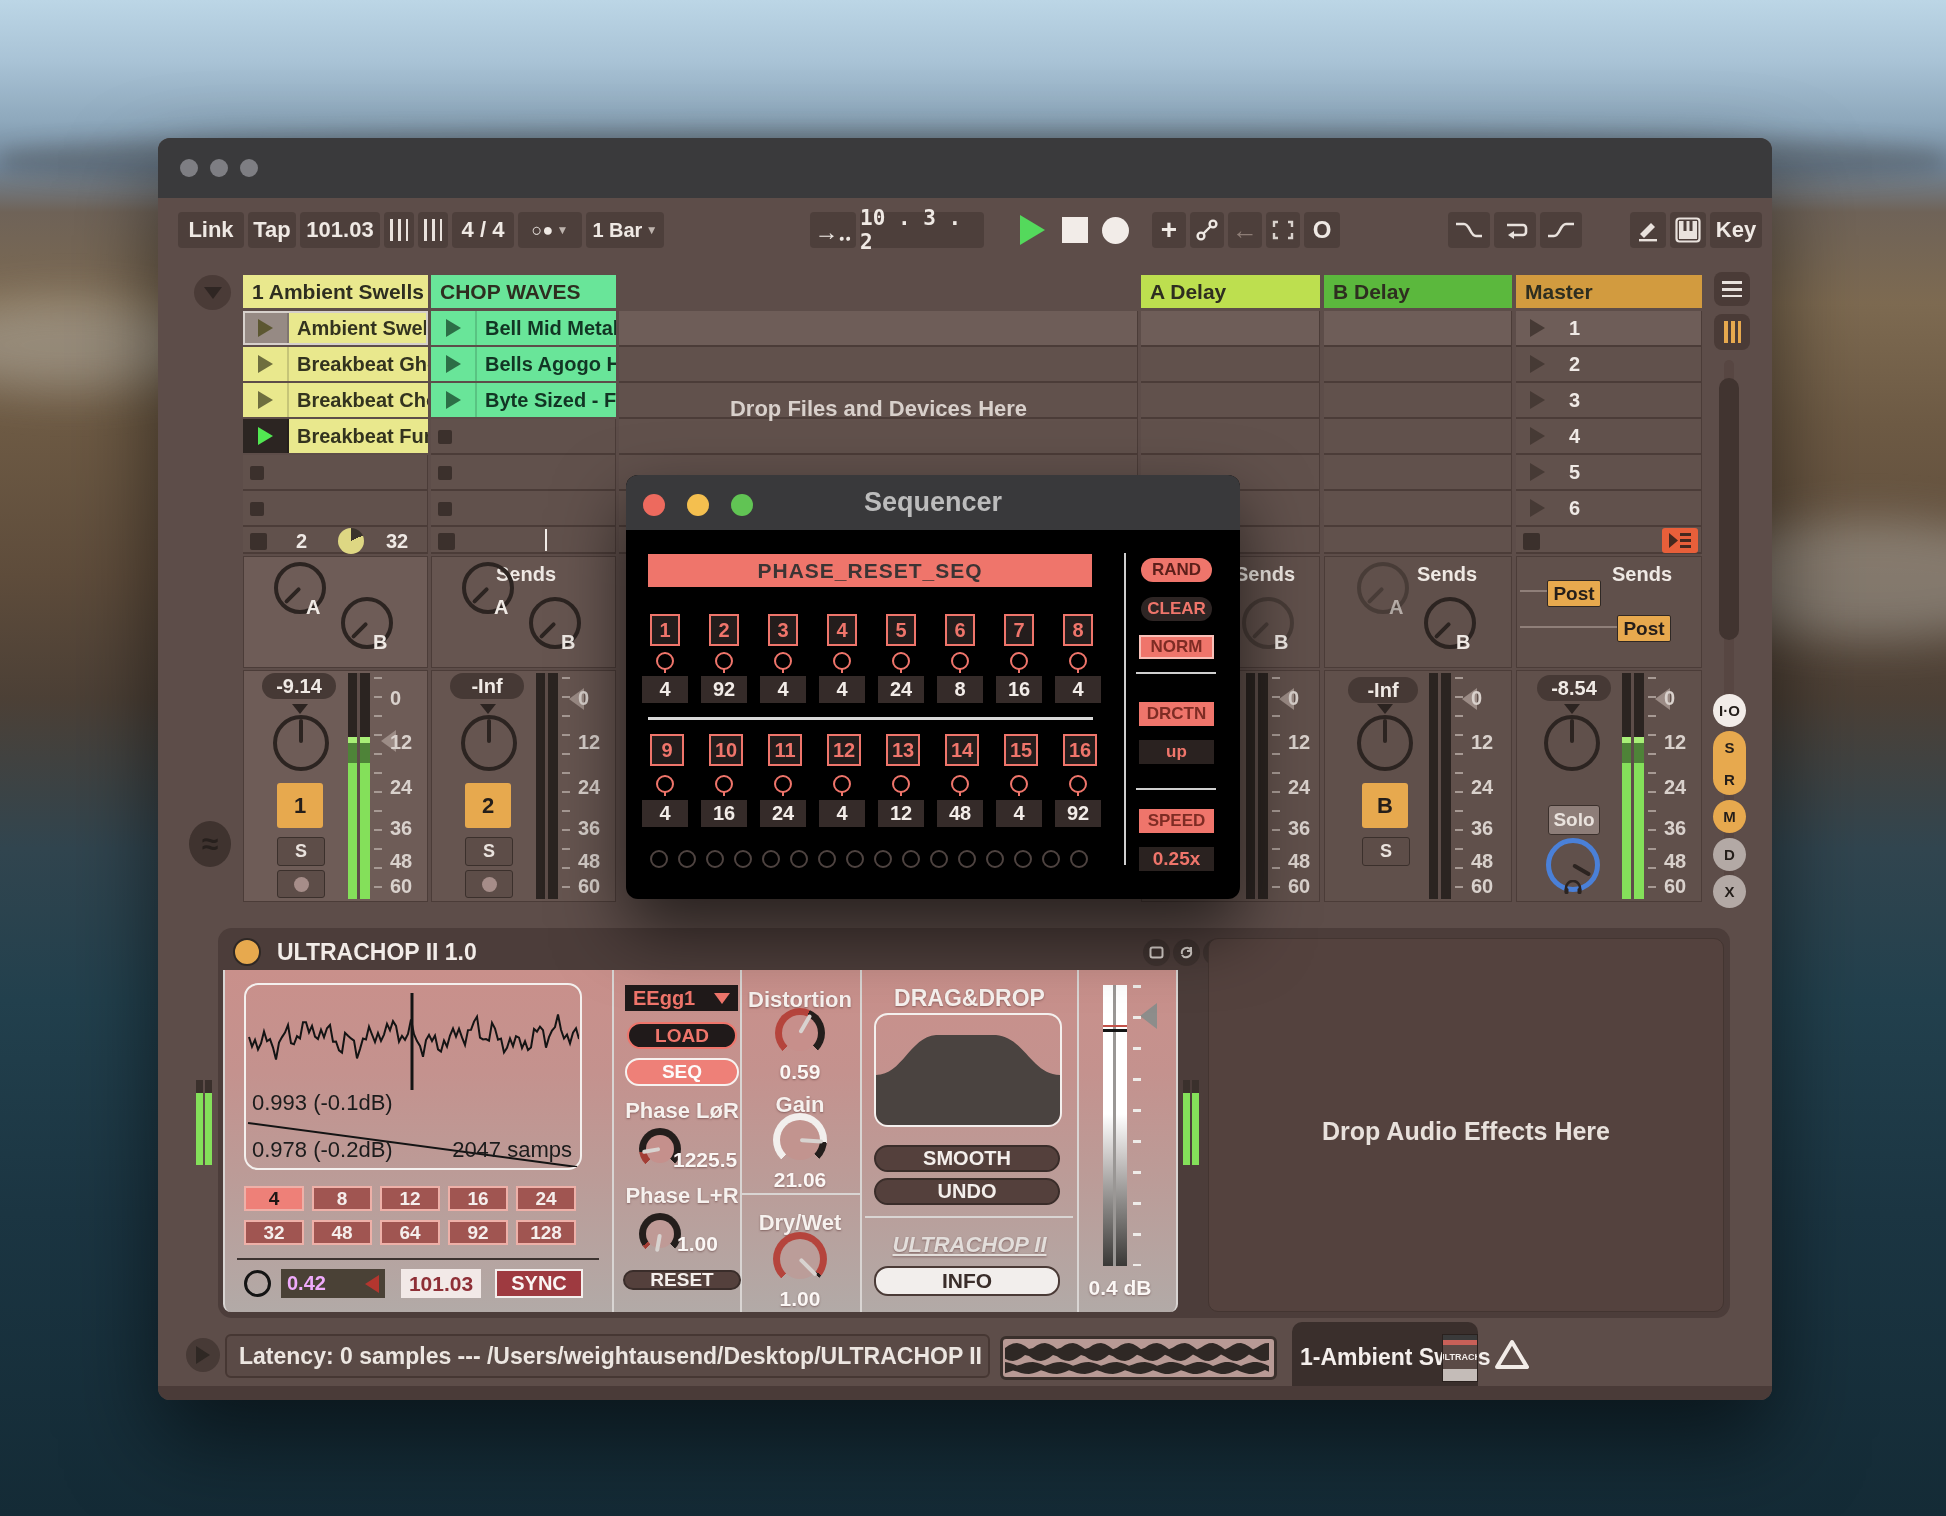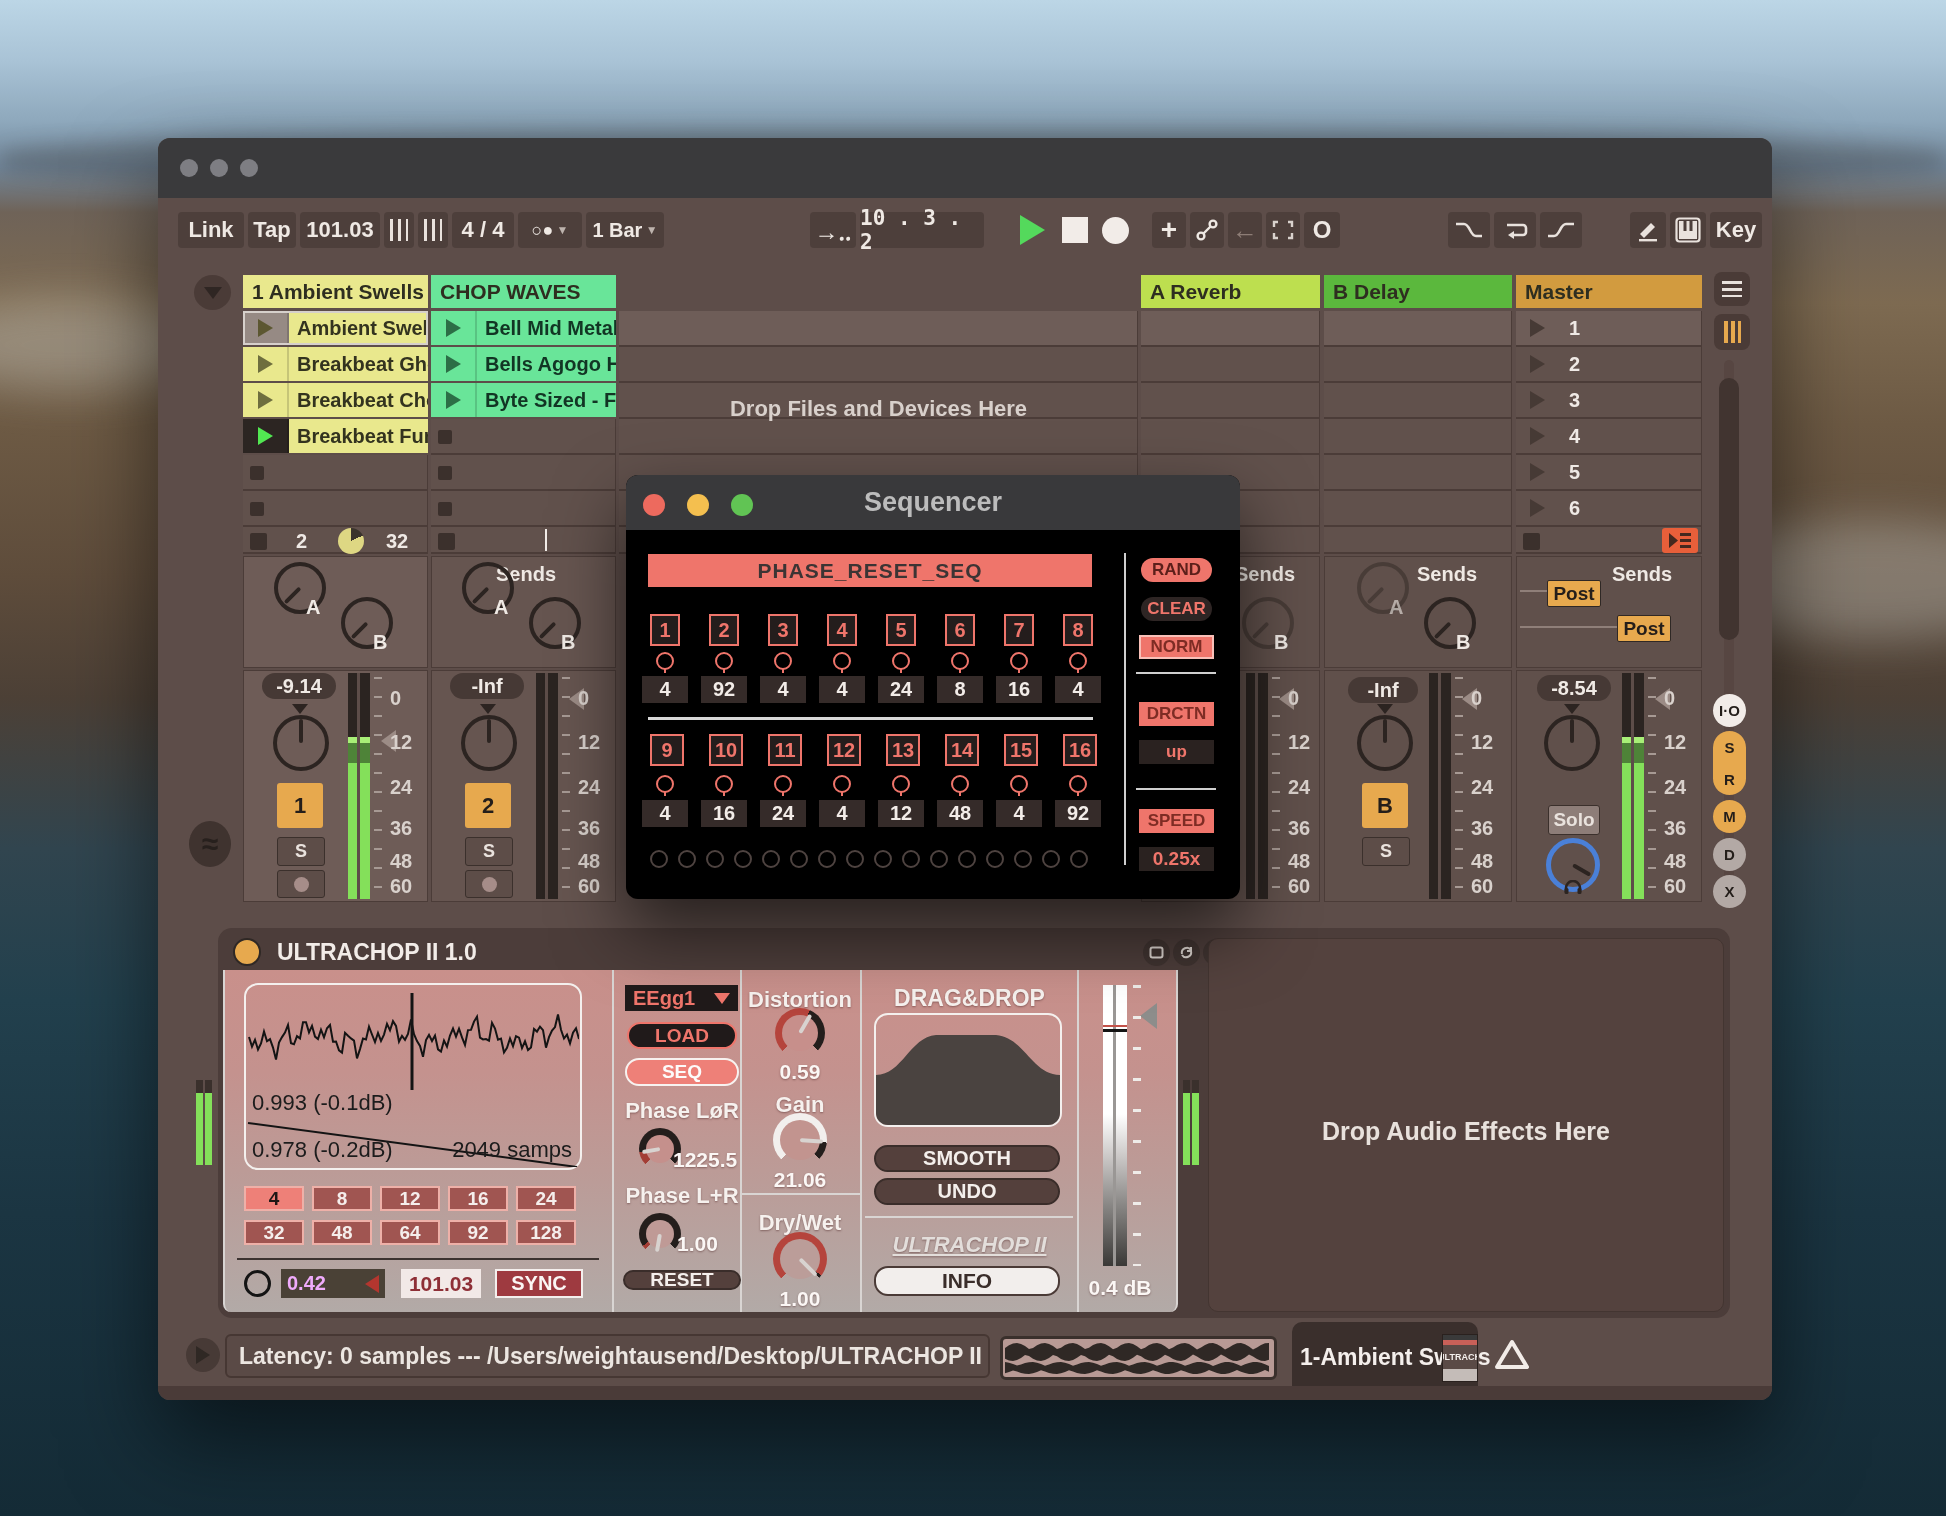--- a/index.html
+++ b/index.html
@@ -192,21 +192,21 @@
       </div>
     <div class="abs tbtn" style="left:1552px;width:52px">Key</div>
 
     <div class="abs c" style="left:36px;top:137px;width:37px;height:35px;background:#4a3b37;border-radius:50%">
       <div style="width:0;height:0;border-left:9px solid transparent;border-right:9px solid transparent;border-top:12px solid #2f2623"></div>
       </div>
     <div class="abs c" style="left:31px;top:683px;width:42px;height:46px;background:#3f332f;border-radius:50%;color:#27201d;font-size:30px;font-weight:700">≈</div>
 
     <div class="abs hdr" style="left:85px;width:185px;background:#e9e88d">1 Ambient Swells</div>
     <div class="abs hdr" style="left:273px;width:185px;background:#69e599">CHOP WAVES</div>
-    <div class="abs hdr" style="left:983px;width:179px;background:#bddf4f">A Reverb</div>
+    <div class="abs hdr" style="left:983px;width:179px;background:#bddf4f">A Delay</div>
     <div class="abs hdr" style="left:1166px;width:188px;background:#5bb83d">B Delay</div>
     <div class="abs hdr" style="left:1358px;width:186px;background:#d29b3f">Master</div>
 
     <div class="abs emptyrow" style="left:461px;top:173px;width:519px;height:36px;background:#6e5d58"></div>
     <div class="abs emptyrow" style="left:461px;top:209px;width:519px;height:36px"></div>
     <div class="abs emptyrow" style="left:461px;top:245px;width:519px;height:36px"></div>
     <div class="abs emptyrow" style="left:461px;top:281px;width:519px;height:36px"></div>
     <div class="abs emptyrow" style="left:461px;top:317px;width:519px;height:36px"></div>
     <div class="abs emptyrow" style="left:461px;top:353px;width:519px;height:36px"></div>
     <div class="abs emptyrow" style="left:461px;top:389px;width:519px;height:27px"></div>
@@ -545,21 +545,21 @@
       <div class="vdiv" style="left:852px"></div>
 
       <div class="abs wavebox" style="left:19px;top:13px;width:338px;height:187px">
         <svg width="333" height="182" viewBox="0 0 333 182">
           <polyline id="devwave-line" fill="none" stroke="#141414" stroke-width="2" points="3,52.0 6,61.6 9,54.8 12,64.5 15,58.4 18,46.4 21,56.2 24,54.1 27,62.6 30,74.5 33,57.5 36,52.1 39,47.5 42,40.0 45,58.2 48,59.3 51,51.2 54,53.4 57,37.2 60,37.3 63,47.4 66,40.8 69,51.6 72,54.1 75,44.7 78,52.3 81,43.2 84,40.0 87,56.7 90,56.5 93,65.4 96,67.6 99,47.8 102,50.8 105,53.4 108,55.6 111,73.4 114,64.1 117,53.5 120,54.4 123,41.6 126,49.5 129,57.1 132,47.9 135,55.9 138,49.6 141,38.8 144,45.3 147,36.1 150,40.9 153,56.8 156,50.9 159,54.8 162,48.9 165,34.4 168,49.1 171,56.1 174,61.0 177,71.7 180,55.0 183,49.9 186,56.0 189,50.5 192,64.3 195,66.5 198,55.5 201,61.6 204,50.5 207,43.5 210,51.6 213,43.7 216,52.4 219,59.9 222,45.1 225,44.9 228,36.6 231,31.7 234,52.6 237,54.4 240,54.1 243,55.7 246,37.8 249,43.6 252,54.7 255,53.5 258,67.5 261,62.8 264,53.4 267,61.1 270,51.1 273,52.6 276,63.1 279,56.3 282,65.0 285,62.4 288,44.0 291,46.6 294,41.6 297,45.1 300,62.7 303,52.2 306,45.6 309,42.1 312,29.5 315,44.7 318,53.5 321,49.6 324,58.4 327,47.7 330,43.3 333,54.1 "></polyline>
           <line x1="166" y1="8" x2="166" y2="105" stroke="#141414" stroke-width="3"></line>
           <line x1="2" y1="138" x2="331" y2="182" stroke="#141414" stroke-width="2"></line>
         </svg>
         <div class="abs" style="left:6px;top:105px;color:#1c1c1c;font-size:22px">0.993 (-0.1dB)</div>
         <div class="abs" style="left:6px;top:152px;color:#1c1c1c;font-size:22px">0.978 (-0.2dB)</div>
-        <div class="abs" style="right:8px;top:152px;color:#1c1c1c;font-size:22px">2049 samps</div>
+        <div class="abs" style="right:8px;top:152px;color:#1c1c1c;font-size:22px">2047 samps</div>
       </div>
       <div class="abs chop sel" style="left:19px;top:216px">4</div>
       <div class="abs chop" style="left:87px;top:216px">8</div>
       <div class="abs chop" style="left:155px;top:216px">12</div>
       <div class="abs chop" style="left:223px;top:216px">16</div>
       <div class="abs chop" style="left:291px;top:216px">24</div>
       <div class="abs chop" style="left:19px;top:250px">32</div>
       <div class="abs chop" style="left:87px;top:250px">48</div>
       <div class="abs chop" style="left:155px;top:250px">64</div>
       <div class="abs chop" style="left:223px;top:250px">92</div>

